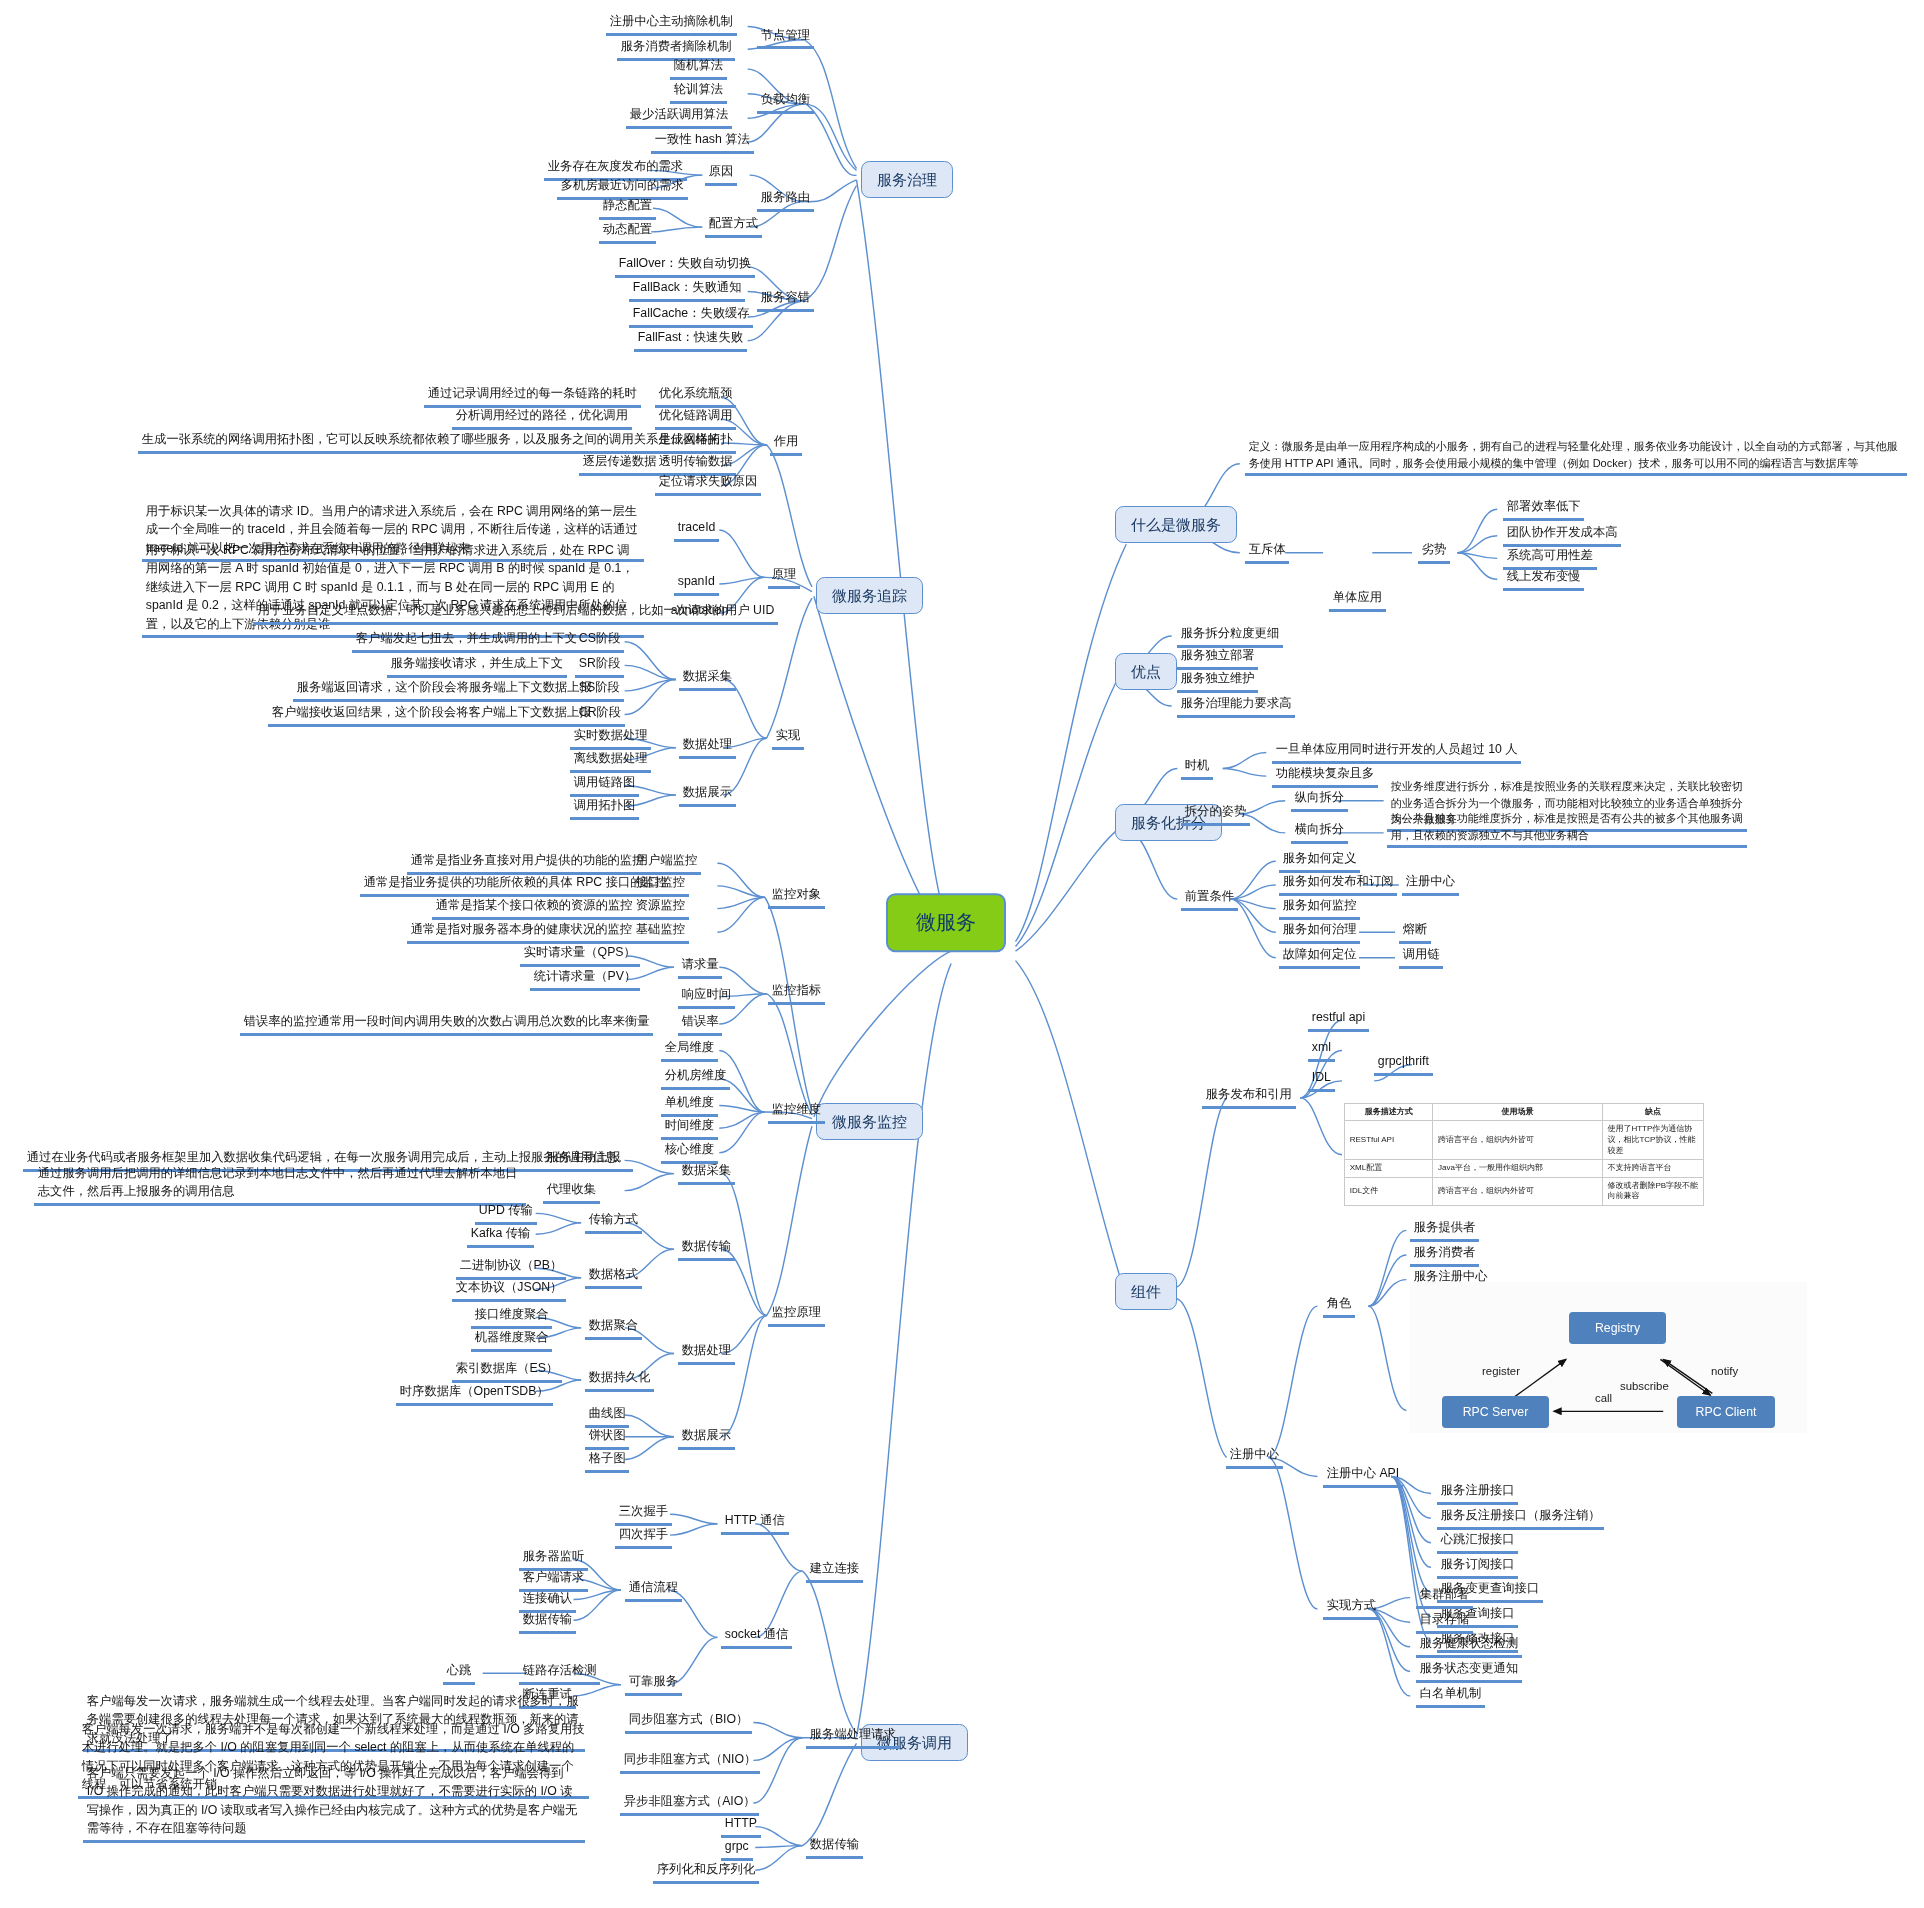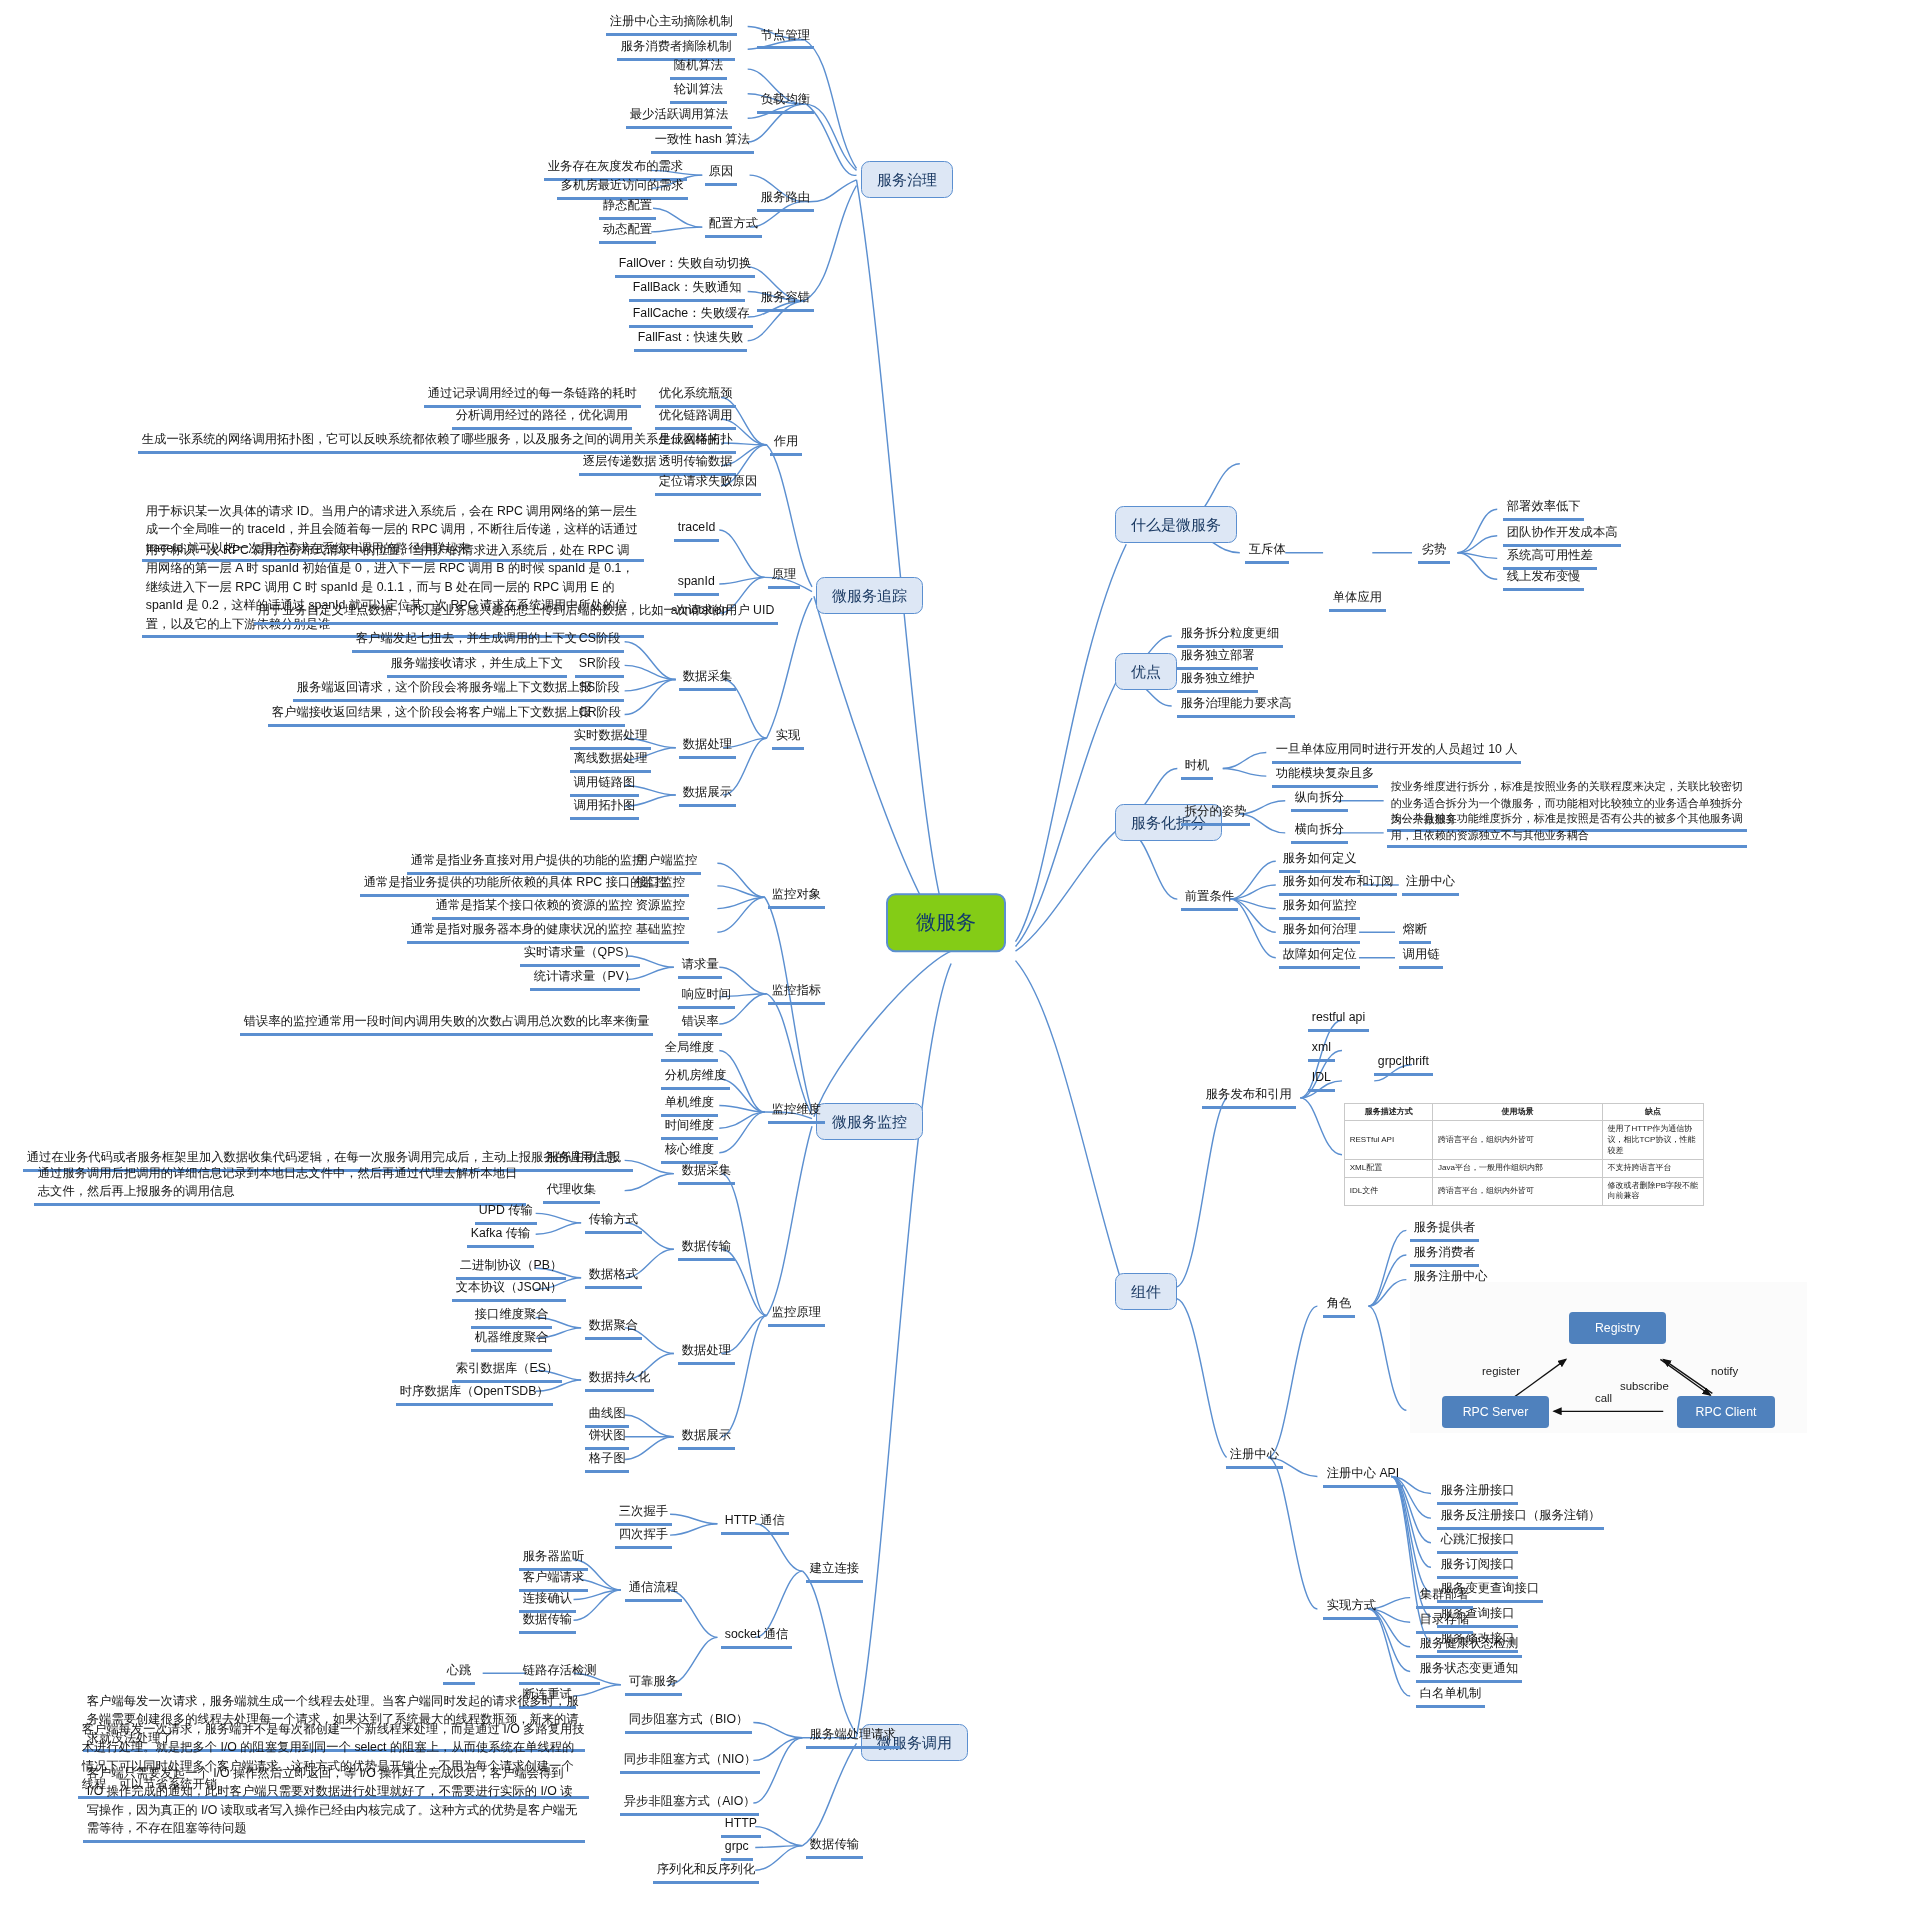--- a/index.html
+++ b/index.html
@@ -465,20 +465,21 @@
   <div class="node u" style="left:620px;top:1751px;">同步非阻塞方式（NIO）</div>
   <div class="node u para" style="left:78px;top:1720px;width:511px;">客户端每发一次请求，服务端并不是每次都创建一个新线程来处理，而是通过 I/O 多路复用技术进行处理。就是把多个 I/O 的阻塞复用到同一个 select 的阻塞上，从而使系统在单线程的情况下可以同时处理多个客户端请求。这种方式的优势是开销小，不用为每个请求创建一个线程，可以节省系统开销</div>
   <div class="node u" style="left:620px;top:1793px;">异步非阻塞方式（AIO）</div>
   <div class="node u para" style="left:83px;top:1764px;width:502px;">客户端只需要发起一个 I/O 操作然后立即返回，等 I/O 操作真正完成以后，客户端会得到 I/O 操作完成的通知，此时客户端只需要对数据进行处理就好了，不需要进行实际的 I/O 读写操作，因为真正的 I/O 读取或者写入操作已经由内核完成了。这种方式的优势是客户端无需等待，不存在阻塞等待问题</div>
 
   <div class="node u" style="left:806px;top:1836px;">数据传输</div>
   <div class="node u" style="left:721px;top:1815px;">HTTP</div>
   <div class="node u" style="left:721px;top:1838px;">grpc</div>
   <div class="node u" style="left:653px;top:1861px;">序列化和反序列化</div>
 
+  <div class="node u para" style="left:1245px;top:438px;width:662px;font-size:11px;">定义：微服务是由单一应用程序构成的小服务，拥有自己的进程与轻量化处理，服务依业务功能设计，以全自动的方式部署，与其他服务使用 HTTP API 通讯。同时，服务会使用最小规模的集中管理（例如 Docker）技术，服务可以用不同的编程语言与数据库等</div>
   <div class="node u" style="left:1245px;top:541px;">互斥体</div>
   <div class="node u" style="left:1329px;top:541px;margin-top:48px;">单体应用</div>
   <div class="node u" style="left:1418px;top:541px;">劣势</div>
   <div class="node u" style="left:1503px;top:498px;">部署效率低下</div>
   <div class="node u" style="left:1503px;top:524px;">团队协作开发成本高</div>
   <div class="node u" style="left:1503px;top:547px;">系统高可用性差</div>
   <div class="node u" style="left:1503px;top:568px;">线上发布变慢</div>
 
   <div class="node u" style="left:1177px;top:625px;">服务拆分粒度更细</div>
   <div class="node u" style="left:1177px;top:647px;">服务独立部署</div>

